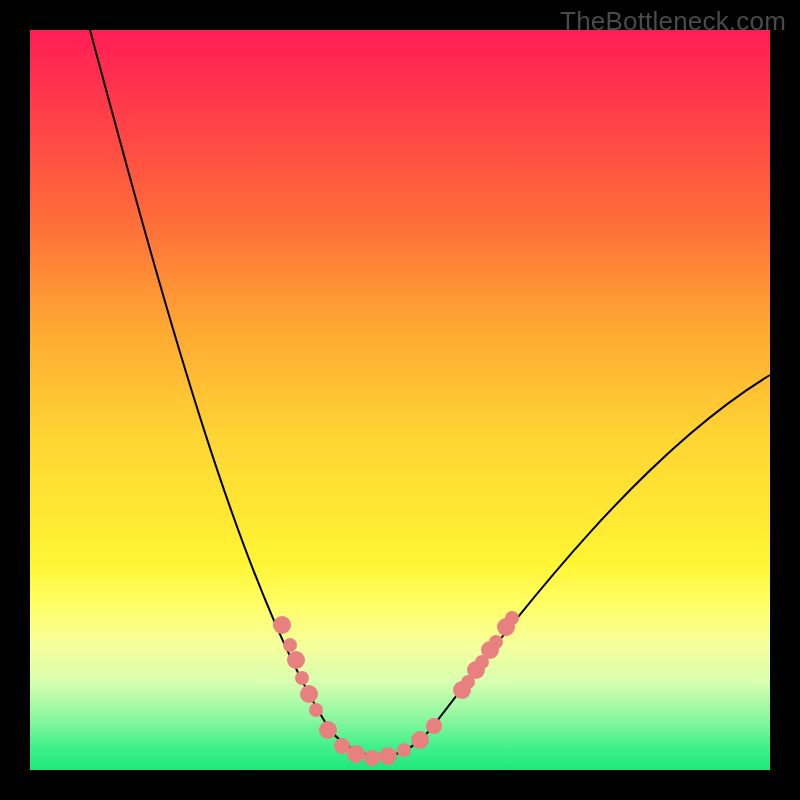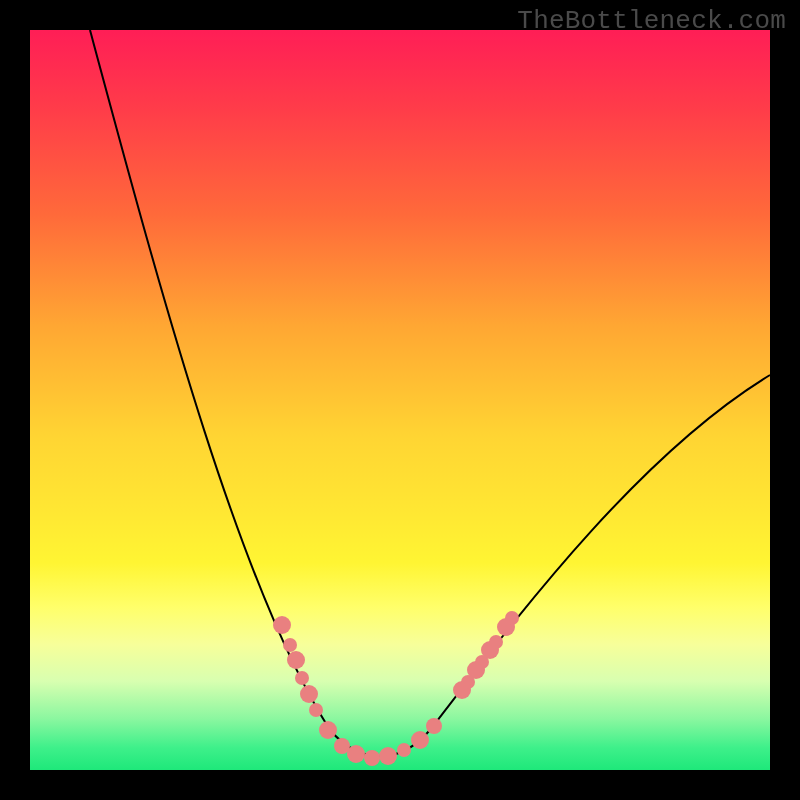--- a/index.html
+++ b/index.html
@@ -11,21 +11,20 @@
     background: #000;
     font-family: Arial, Helvetica, sans-serif;
   }
   .frame {
     position: absolute;
     left: 0;
     top: 0;
     width: 800px;
     height: 800px;
     background: #000;
-    font-family: Liberation Mono, monospace;
   }
   .plot {
     position: absolute;
     left: 30px;
     top: 30px;
     width: 740px;
     height: 740px;
     background: linear-gradient(to bottom,
       #ff1e56 0%,
       #ff3a4a 10%,

